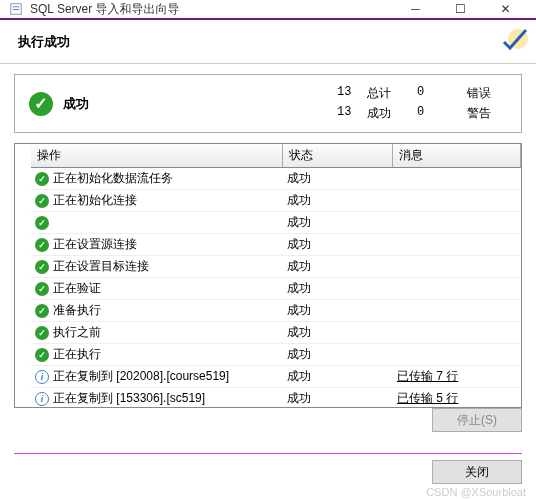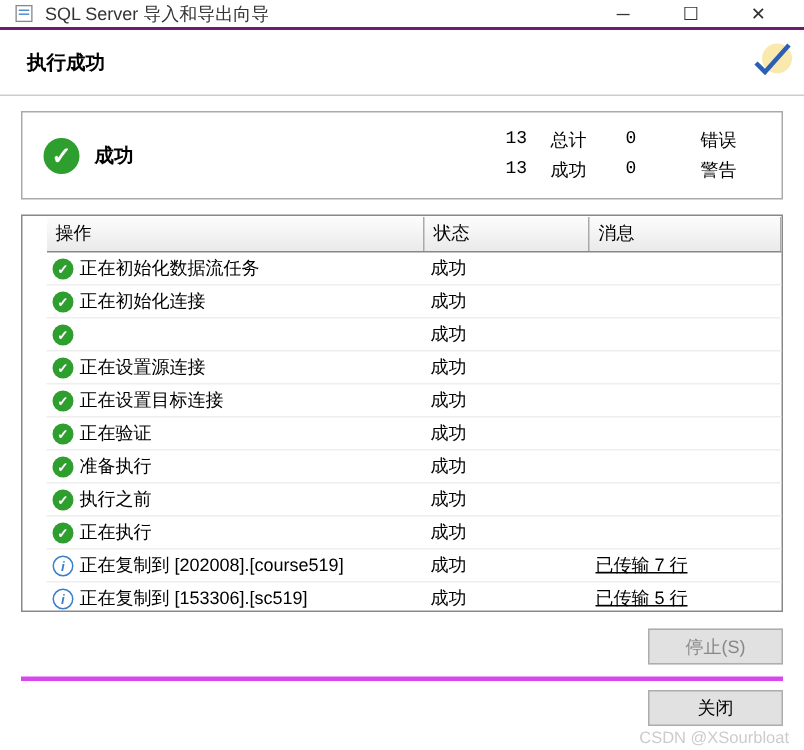--- a/index.html
+++ b/index.html
@@ -29,21 +29,21 @@
 .grid-row { display: flex; border-bottom: 1px solid #eee; align-items: center; min-height: 20px; }
 .grid-row > div { padding: 2px 4px; font-size: 12px; white-space: nowrap; overflow: hidden; }
 .row-icon { width: 14px; height: 14px; border-radius: 50%; display: inline-flex; align-items: center; justify-content: center; margin-right: 4px; vertical-align: middle; }
 .ico-success { background: #2e9e2e; }
 .ico-success::after { content: "✓"; color: #fff; font-size: 9px; font-weight: bold; }
 .ico-info { background: #fff; border: 1.5px solid #3b7fcc; color: #3b7fcc; }
 .ico-info::after { content: "i"; font-size: 9px; font-weight: bold; font-style: italic; }
 .link { color: #000000; text-decoration: underline; cursor: pointer; }
 .footer { position: absolute; bottom: 0; left: 0; right: 0; padding: 8px 14px 10px 14px; }
 .btn-row { display: flex; justify-content: flex-end; gap: 8px; margin-bottom: 6px; }
-.btn-row.sep { border-bottom: 3px solid #d946ef; padding-bottom: 8px; }
+.btn-row.sep { border-bottom: 1px solid #d946ef; padding-bottom: 21px; }
 .btn { min-width: 90px; height: 24px; border: 1px solid #adadad; background: #e1e1e1; font-size: 12px; cursor: pointer; position: relative; padding: 0 8px; }
 .btn:disabled { color: #888; cursor: default; }
 .btn .caret { font-size: 8px; margin-left: 4px; }
 .watermark { position: absolute; right: 10px; bottom: 2px; color: #ccc; font-size: 11px; font-family: Arial; }
 </style>
 </head>
 <body>
 
 <div class="titlebar">
   <span class="app-icon">

